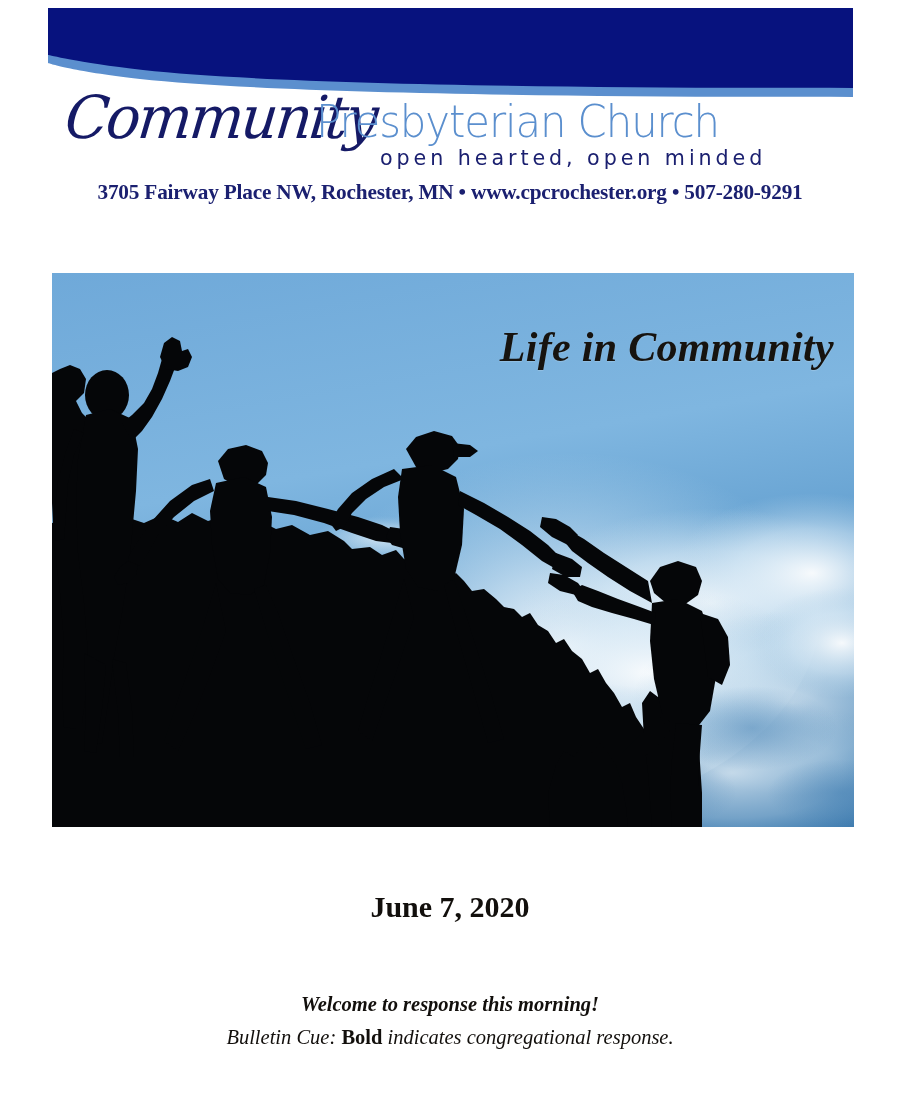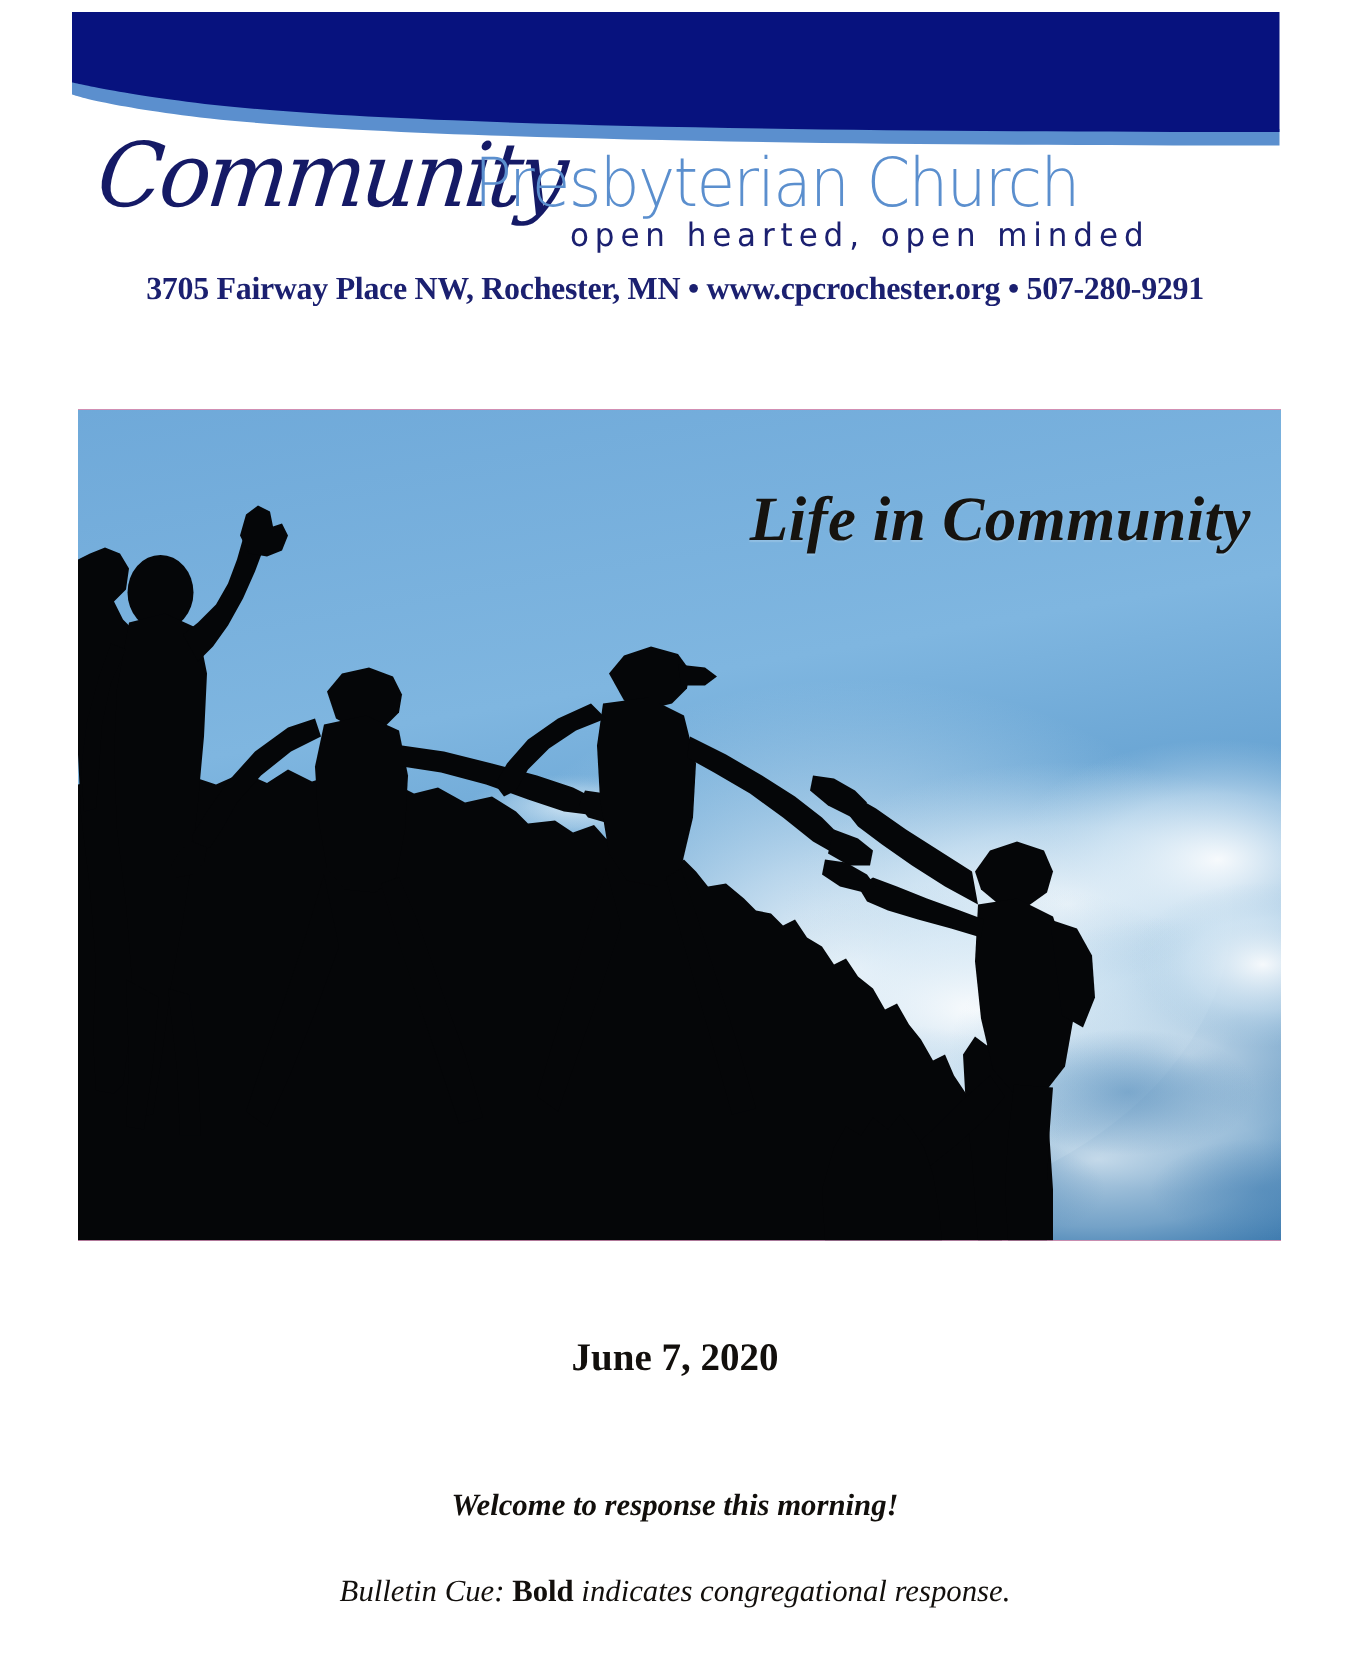--- a/index.html
+++ b/index.html
@@ -102,21 +102,21 @@
   }
 
   
   #cover-photo {
     position: absolute;
     left: 52px;
     top: 273px;
     width: 802px;
     height: 554px;
     overflow: hidden;
-    background: #be185d;
+    background: #0369a1;
   }
   #cover-photo svg {
     display: block;
     width: 802px;
     height: 554px;
   }
   #photo-title {
     position: absolute;
     right: 20px;
     top: 50px;
@@ -131,21 +131,21 @@
 
   
   #bulletin-date {
     position: absolute;
     left: 0;
     top: 890px;
     width: 900px;
     text-align: center;
     font-family: "Liberation Serif", serif;
     font-weight: bold;
-    font-size: 26px;
+    font-size: 30px;
     color: #120f0c;
     letter-spacing: 0px;
   }
 
   
   #welcome-block {
     position: absolute;
     left: 0;
     top: 988px;
     width: 900px;
@@ -157,21 +157,20 @@
   }
   #welcome-line-1 {
     font-style: italic;
     font-weight: bold;
     display: block;
   }
   #welcome-line-2 {
     font-style: italic;
     font-weight: normal;
     display: block;
-    margin-top: 24px;
   }
   #welcome-line-2 .cue-bold {
     font-style: normal;
     font-weight: bold;
   }
 </style>
 </head>
 <body>
 
 <div id="header-banner">

